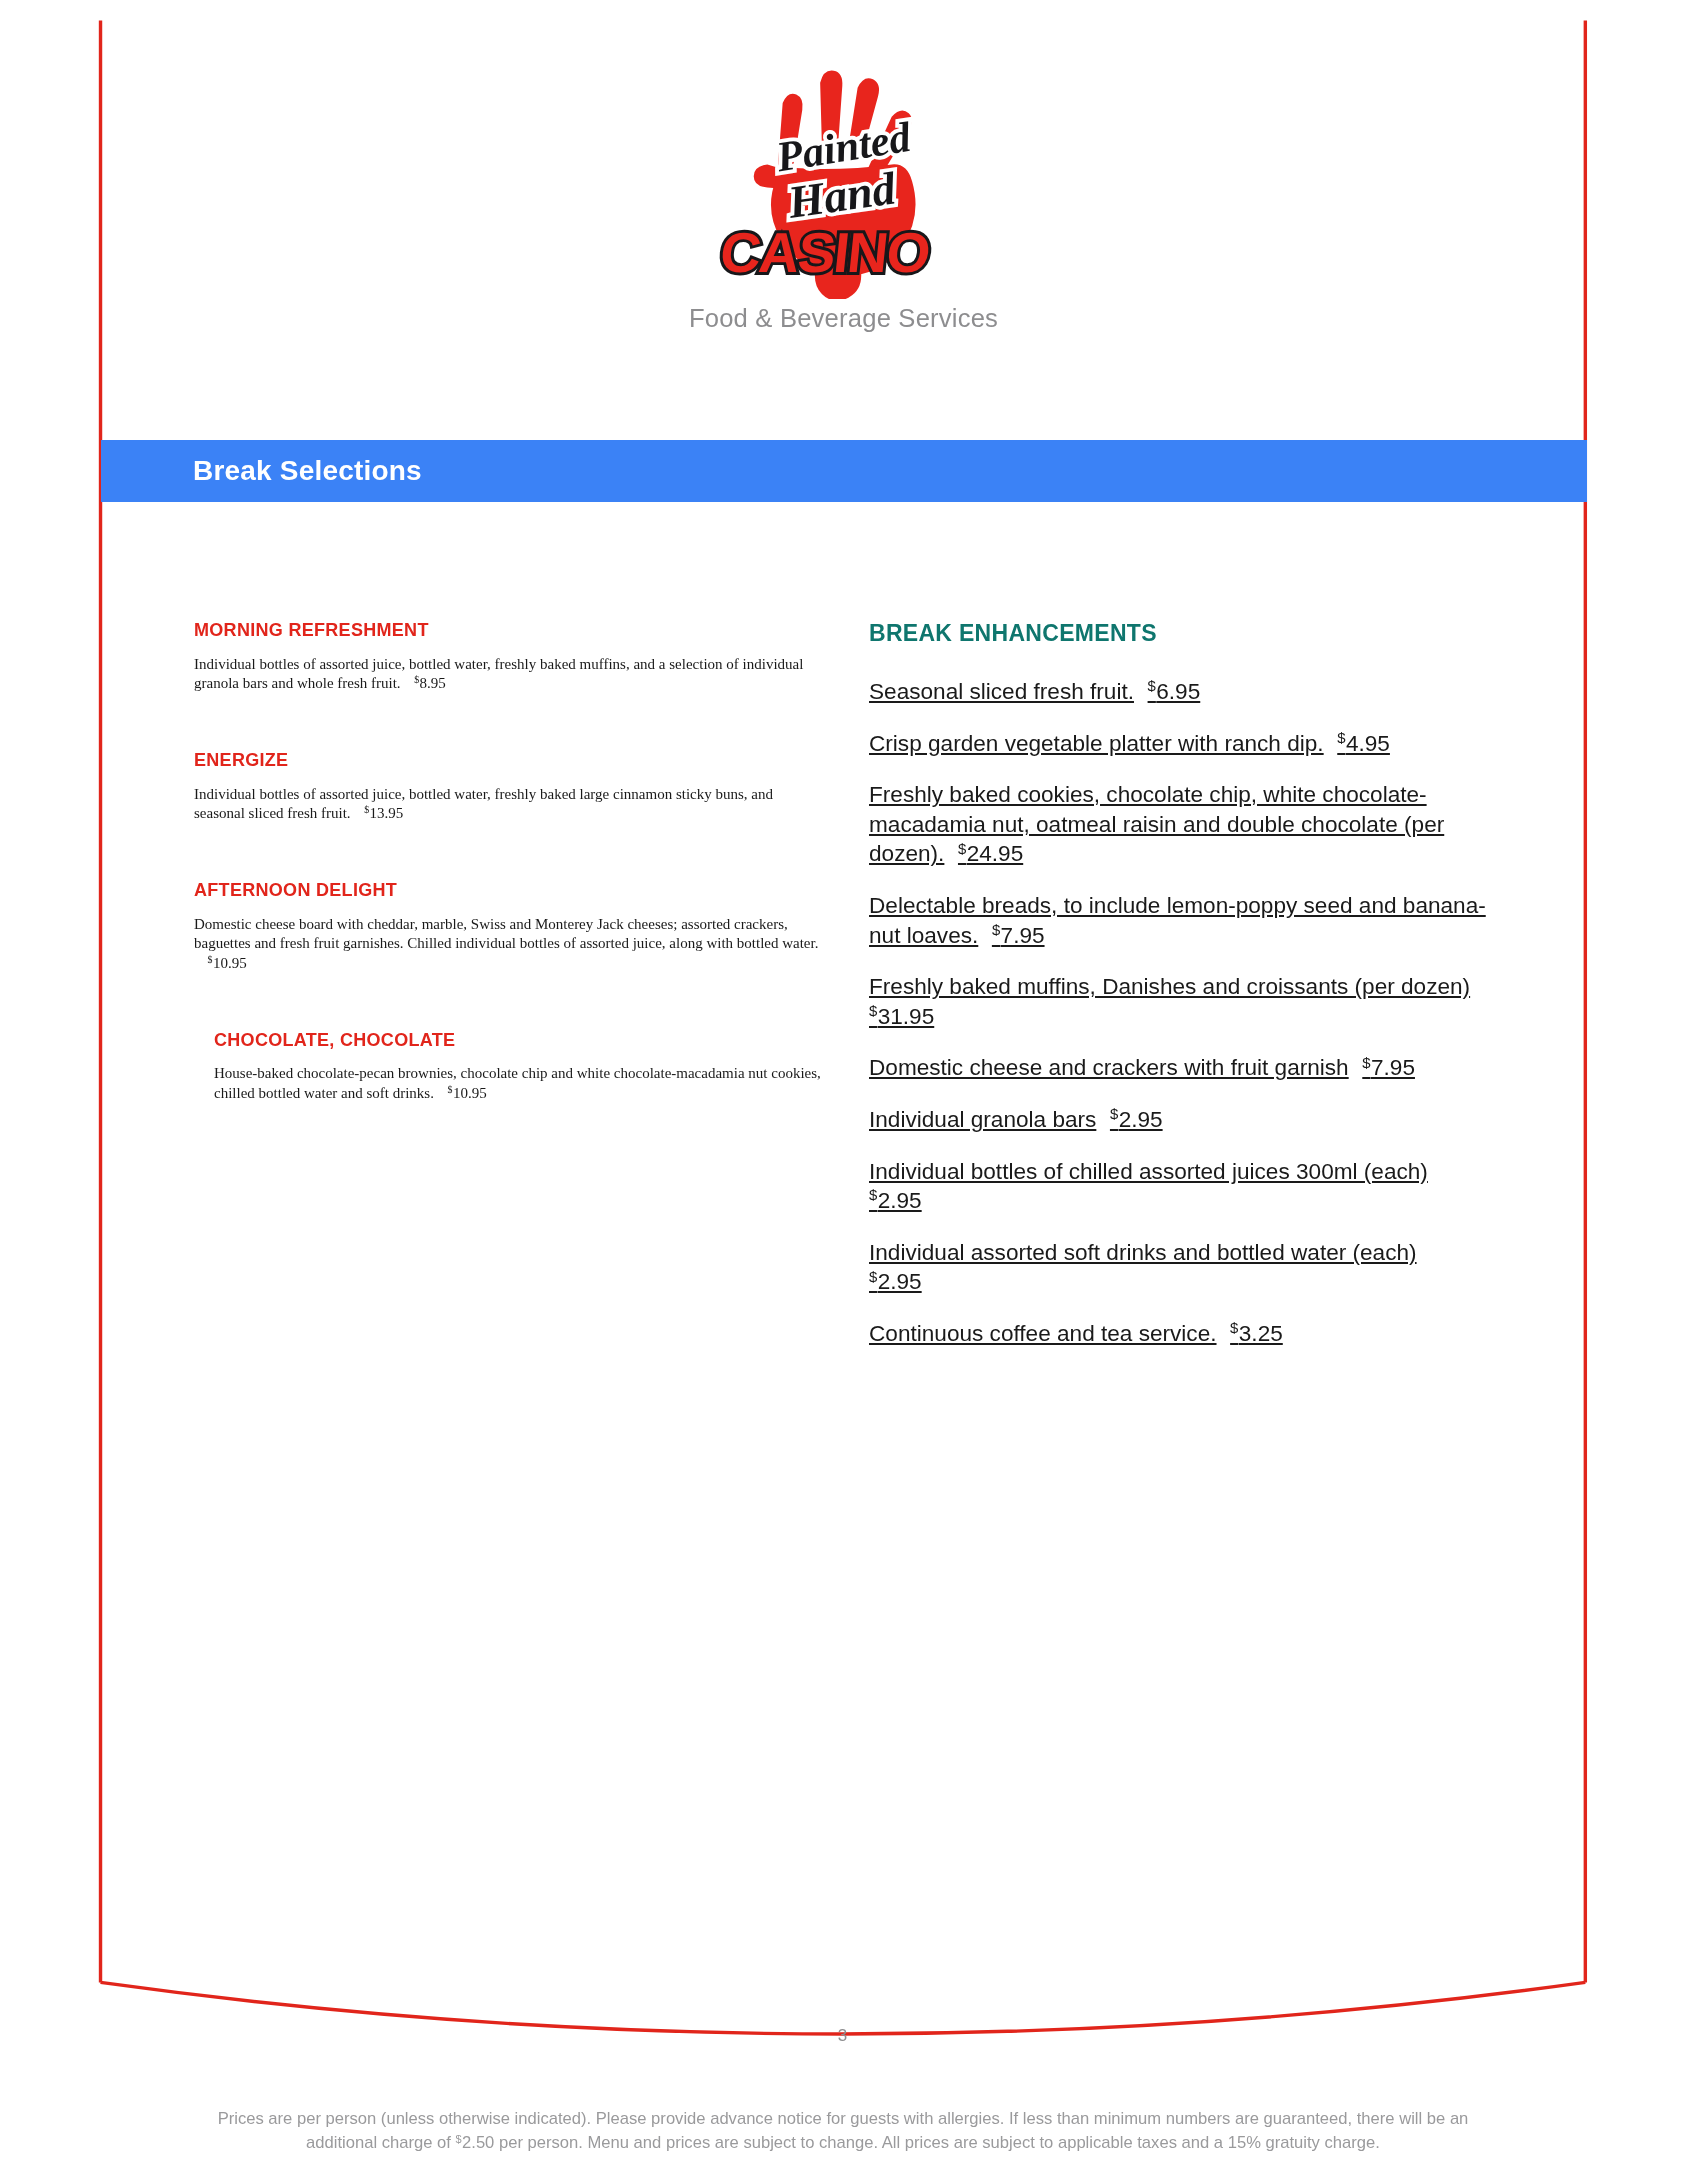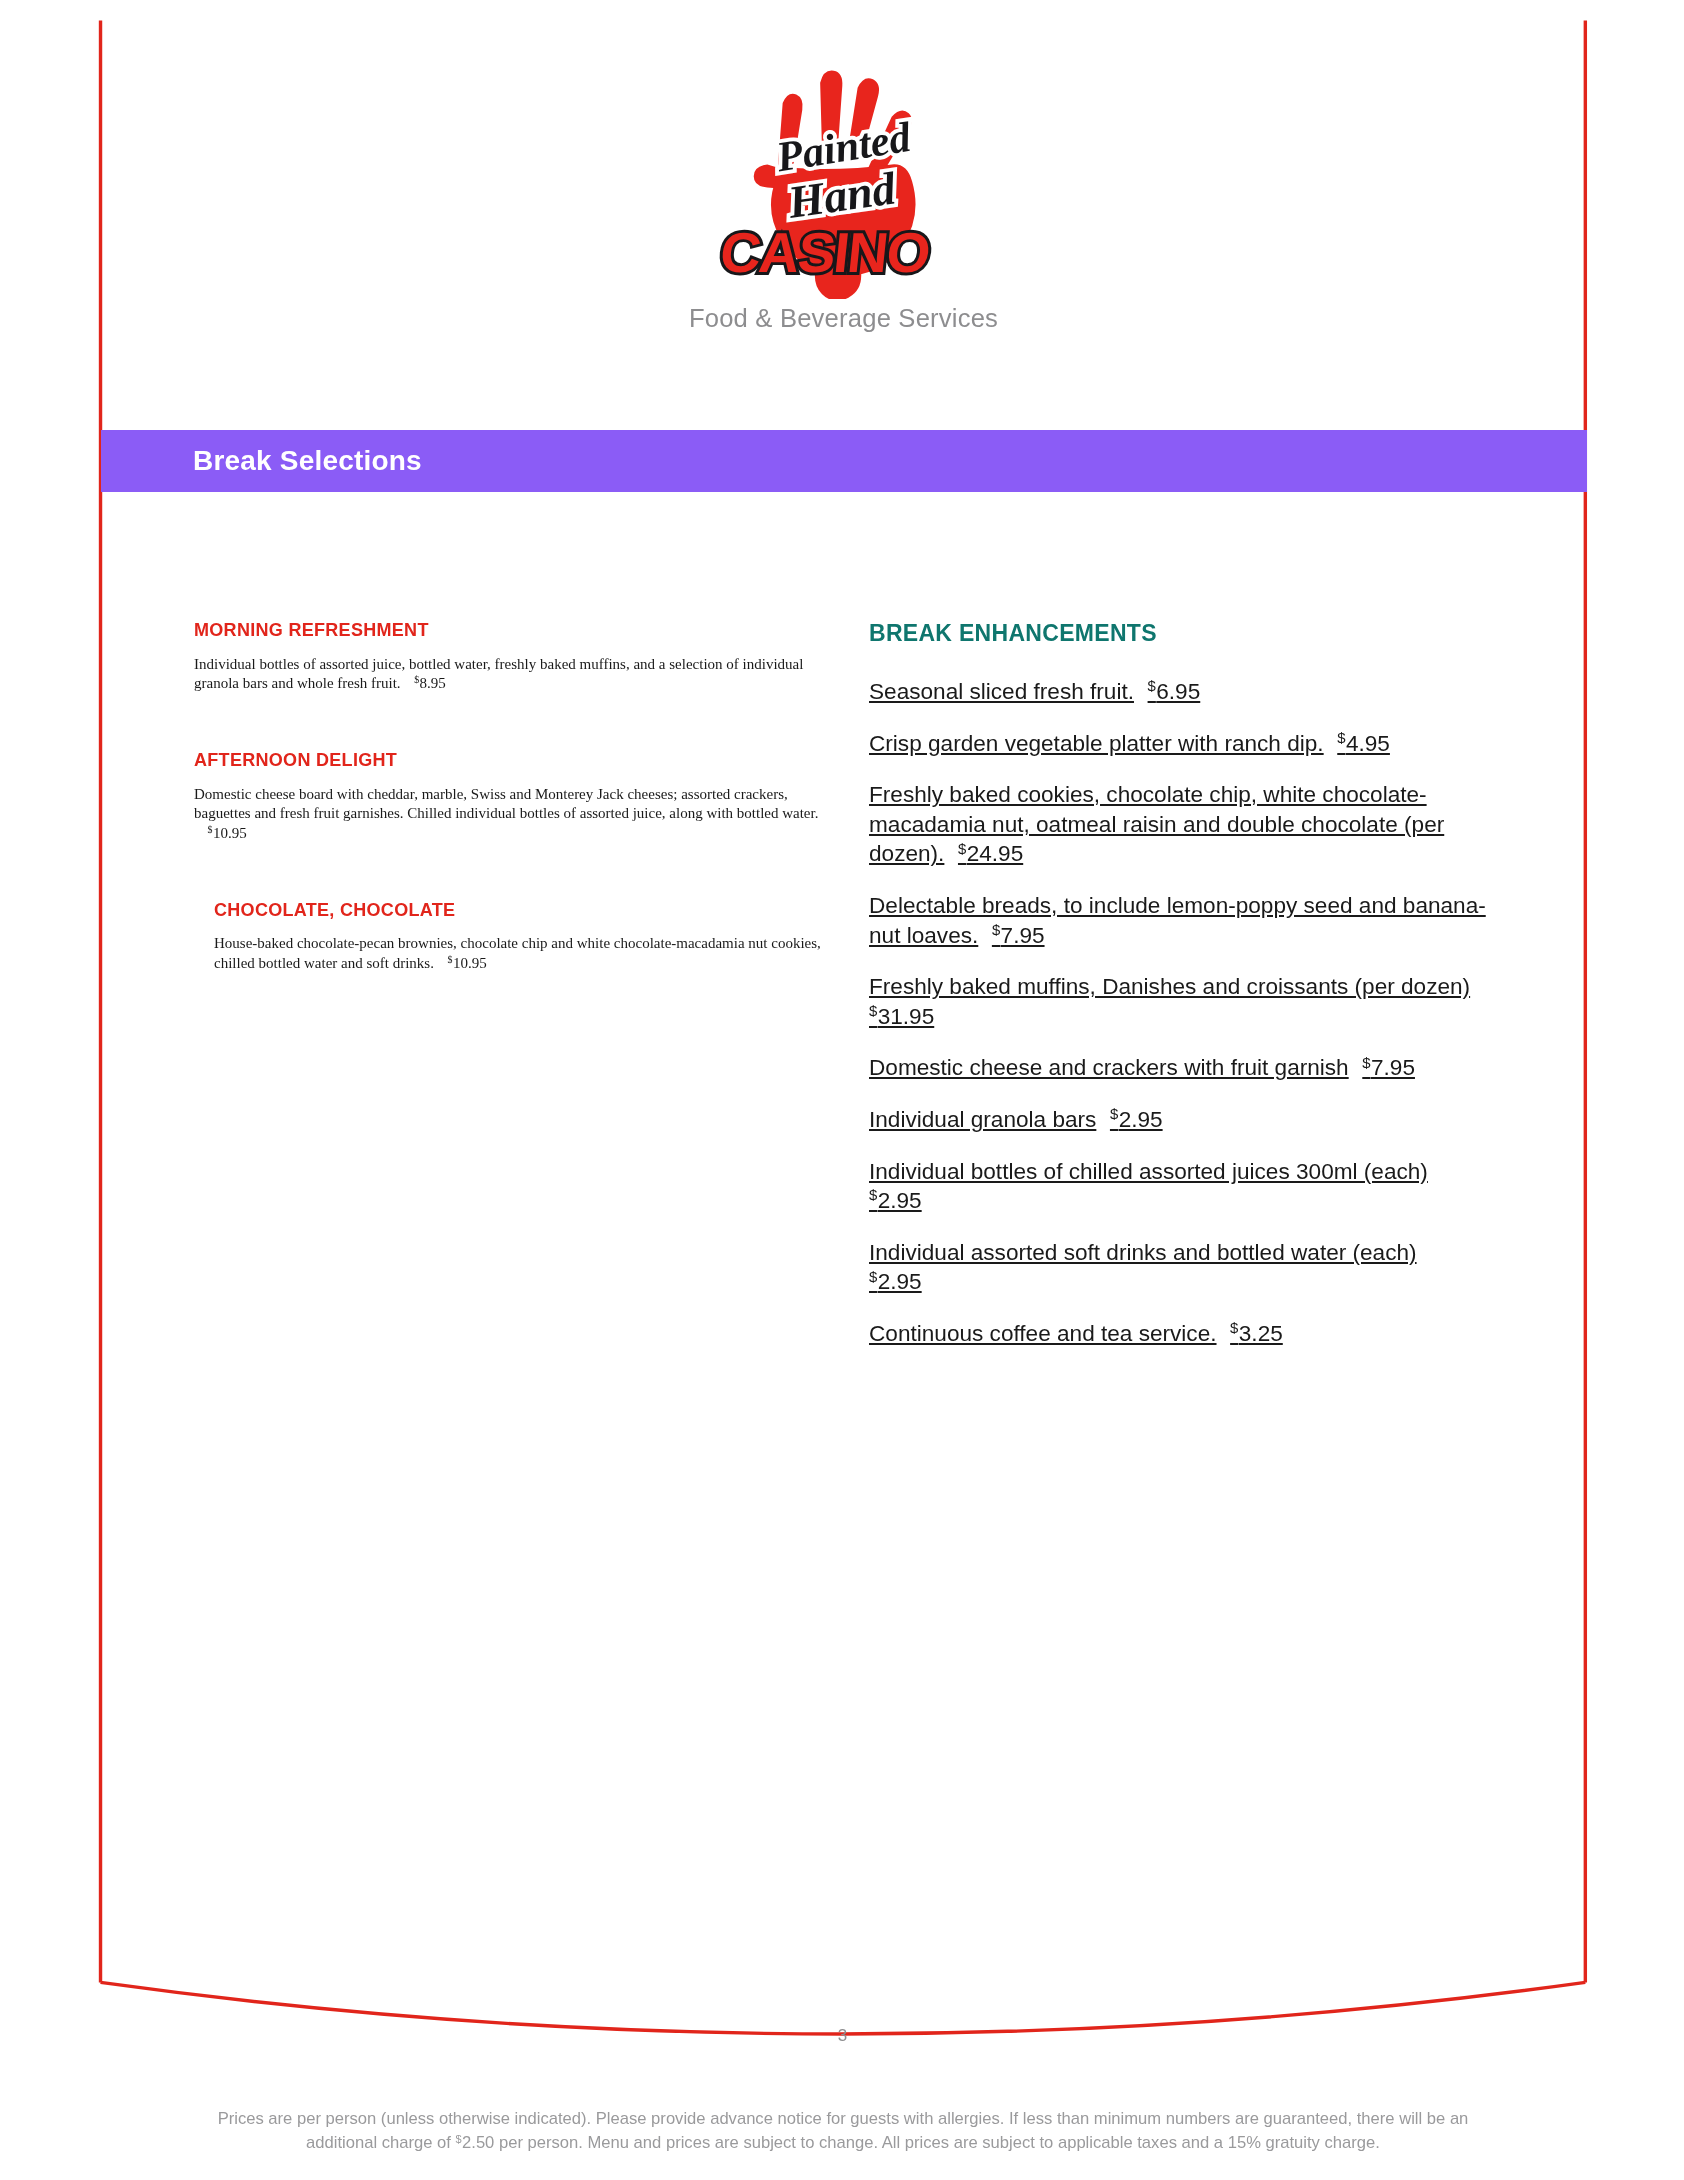--- a/index.html
+++ b/index.html
@@ -53,24 +53,24 @@
     font-size: 25.6px;
     color: #8d8d8f;
     letter-spacing: 0.2px;
     font-weight: 400;
   }
 
   
   .band {
     position: absolute;
     left: 101px;
-    top: 430px;
+    top: 440px;
     width: 1486px;
     height: 62px;
-    background: #8b5cf6;
+    background: #3b82f6;
     display: flex;
     align-items: center;
   }
   .band-title {
     color: #ffffff;
     font-size: 28px;
     font-weight: bold;
     margin-left: 92px;
     letter-spacing: 0.2px;
   }
@@ -215,20 +215,24 @@
 
   <div class="columns">
 
     <div class="col">
 
       <div class="pkg">
         <div class="pkg-name">MORNING REFRESHMENT</div>
         <div class="pkg-desc"><span>Individual bottles of assorted juice, bottled water, freshly baked muffins, and a selection of individual granola bars and whole fresh fruit.</span><span class="gap"></span><span class="price"><span class="cur">$</span><span>8.95</span></span></div>
       </div>
 
+      <div class="pkg">
+        <div class="pkg-name">ENERGIZE</div>
+        <div class="pkg-desc"><span>Individual bottles of assorted juice, bottled water, freshly baked large cinnamon sticky buns, and seasonal sliced fresh fruit.</span><span class="gap"></span><span class="price"><span class="cur">$</span><span>13.95</span></span></div>
+      </div>
 
       <div class="pkg">
         <div class="pkg-name">AFTERNOON DELIGHT</div>
         <div class="pkg-desc"><span>Domestic cheese board with cheddar, marble, Swiss and Monterey Jack cheeses; assorted crackers, baguettes and fresh fruit garnishes. Chilled individual bottles of assorted juice, along with bottled water.</span><span class="gap"></span><span class="price"><span class="cur">$</span><span>10.95</span></span></div>
       </div>
 
       <div class="pkg">
         <div class="pkg-name">CHOCOLATE, CHOCOLATE</div>
         <div class="pkg-desc"><span>House-baked chocolate-pecan brownies, chocolate chip and white chocolate-macadamia nut cookies, chilled bottled water and soft drinks.</span><span class="gap"></span><span class="price"><span class="cur">$</span><span>10.95</span></span></div>
       </div>

